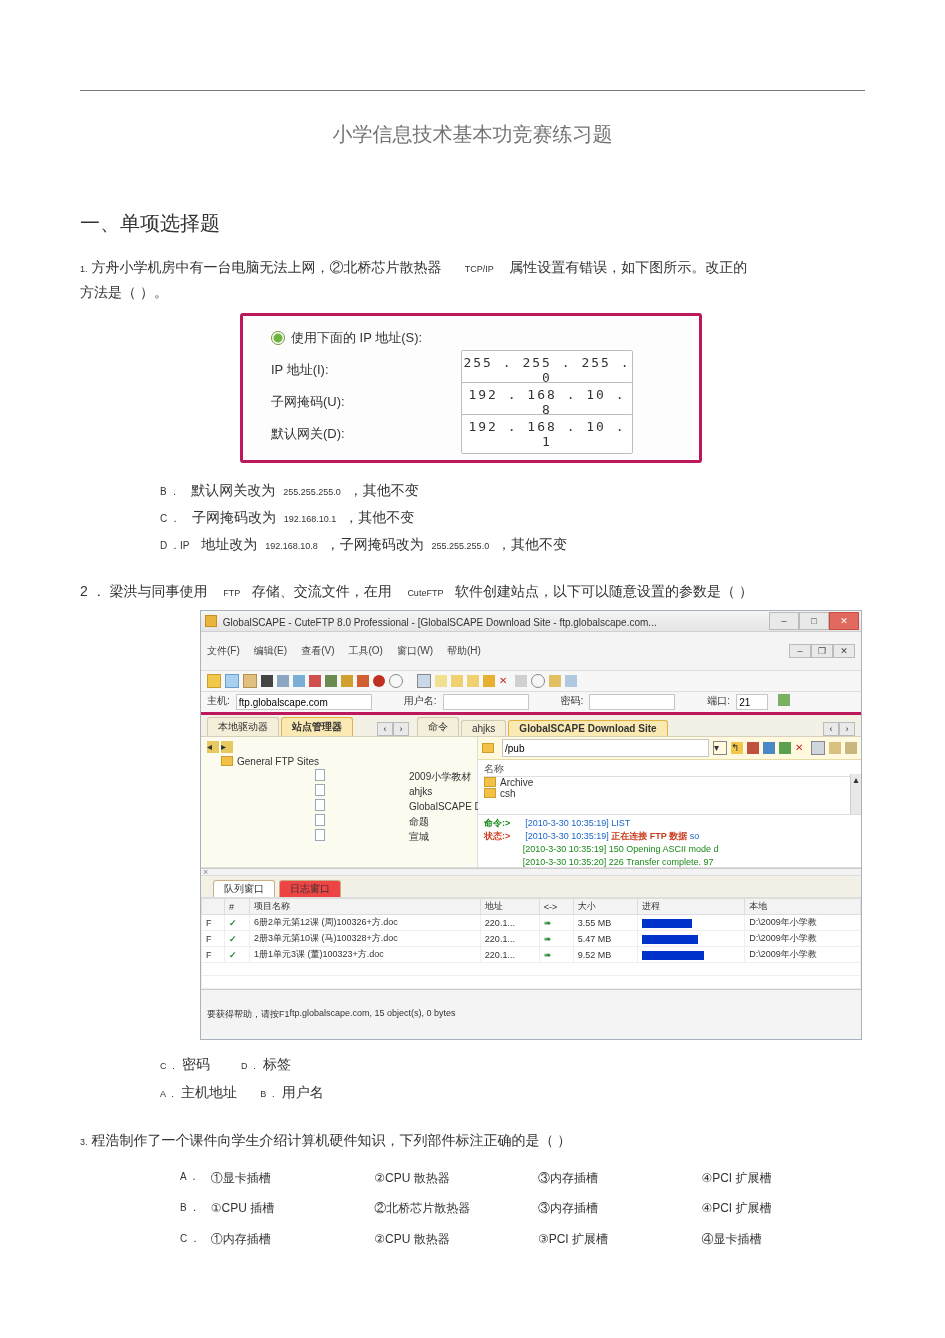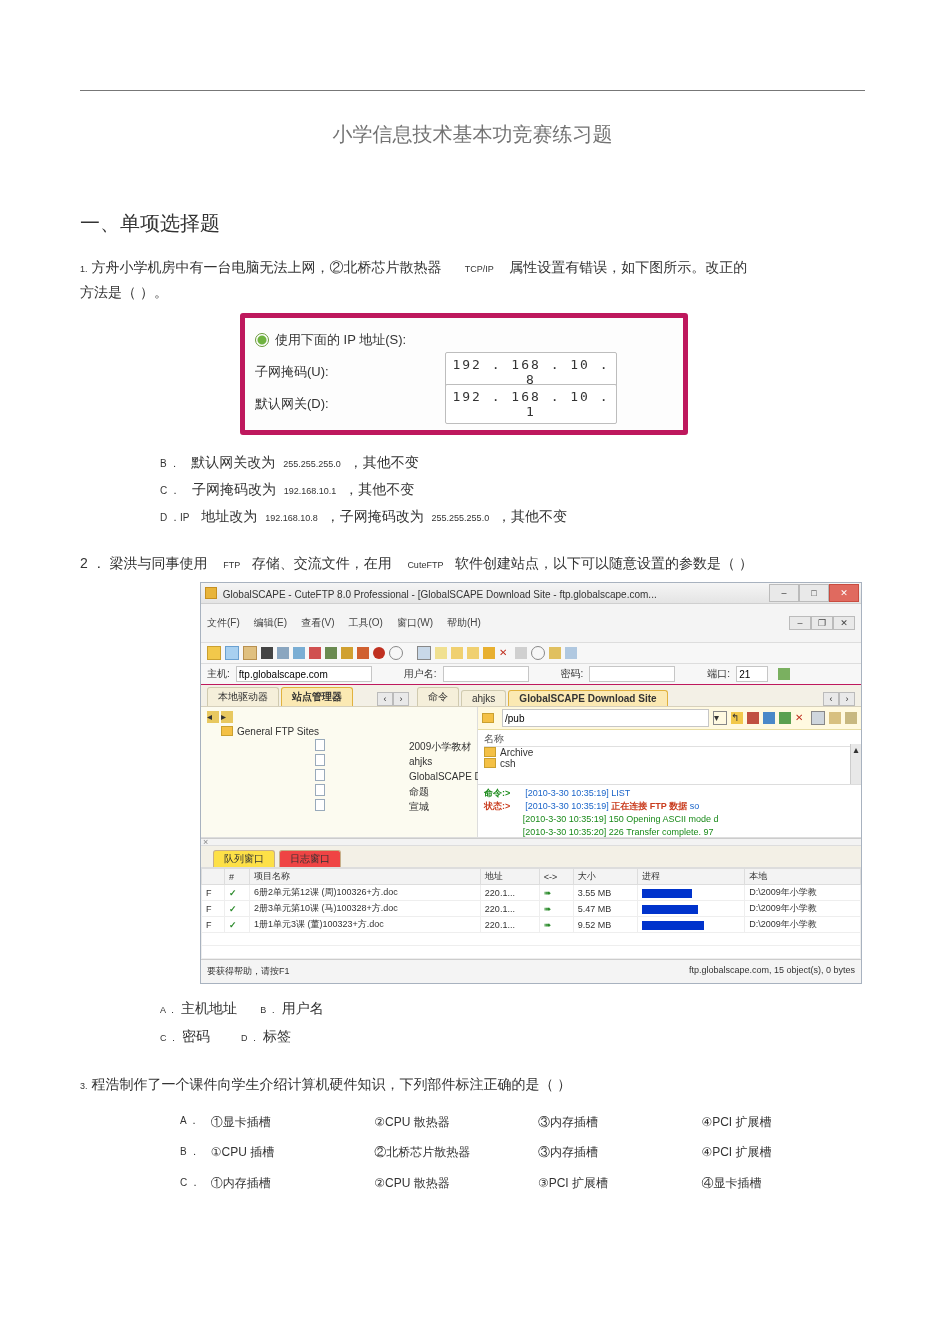--- a/index.html
+++ b/index.html
@@ -34,24 +34,24 @@
   }
   .qblock { margin-bottom: 22px; }
   .qline { line-height: 1.8; }
   .num { color:#333; font-size:9px; vertical-align: baseline; }
   .sm  { font-size: 9px; color:#333; }
   .sm2 { font-size: 9px; }
 
   
   .ip-panel {
     width: 420px;
-    border: 5px solid #be185d;
+    border: 3px solid #be185d;
     border-radius: 3px;
     margin: 8px 0 14px 160px;
-    padding: 6px 8px 10px 10px;
+    padding: 6px 8px 10px 28px;
     background: #fdfdfd;
     font-size: 13px;
   }
   .ip-panel .row {
     display: flex;
     align-items: center;
     height: 32px;
   }
   .ip-panel .lbl { width: 190px; }
   .ip-panel .ipbox {
@@ -105,22 +105,22 @@
   .cuteftp .menubar .mdi {
     margin-left:auto; display:flex; gap:0;
   }
   .cuteftp .menubar .mdi .wbtn{ width:20px; height:12px;}
   .cuteftp .toolbar {
     background:#f7f7f7; padding:3px 6px; border-bottom:1px solid #ddd;
     display:flex; gap:4px; align-items:center; flex-wrap:wrap;
   }
   .cuteftp .tbicon { width:12px; height:12px; display:inline-block;}
   .cuteftp .hostbar {
-    background:#f7f7f7; padding:2px 6px; border-bottom:1px solid #be185d;
-    display:flex; align-items:center; gap:6px;
+    background:#f7f7f7; padding:2px 6px; border-bottom:3px solid #be185d;
+    display:flex; gap:6px;
   }
   .cuteftp .hostbar input {
     border:1px solid #c6c6c6; height:14px; font-size:10px; padding:0 2px; background:#fff;
   }
   .cuteftp .tabs {
     background:#f3f0e6; padding:2px 6px 0 6px; border-bottom:1px solid #d6d0bc;
     display:flex; align-items:flex-end; gap:0;
   }
   .cuteftp .tab {
     border:1px solid #d0caaf; border-bottom:none;
@@ -146,29 +146,29 @@
   .cuteftp .tree li{ line-height:14px; white-space:nowrap;}
   .cuteftp .log { height:48px; background:#fff; padding:2px 6px; font-size:9px;
      border-top:1px solid #ddd; overflow:hidden;}
   .cuteftp .log .cmd{ color:#1a8a1a; font-weight:bold;}
   .cuteftp .log .stat{ color:#c93c1e; font-weight:bold;}
   .cuteftp .log .ts{ color:#1a64c9;text-align:right;}
   .cuteftp .log .grn{ color:#1a8a1a;}
   .cuteftp .qtabs{ background:#f3f0e6; padding:4px 6px 0 12px; border-top:1px solid #ddd; display:flex; gap:4px;}
   .cuteftp .qtabs .qtab{ border:1px solid #c7af8a; border-bottom:none; padding:1px 10px;
      background:#ef4444; border-radius:3px 3px 0 0; font-size:10px;}
-  .cuteftp .qtabs .qtab.sel{ background:#fde047;}
+  .cuteftp .qtabs .qtab.sel{ background:#ffffff;}
   .cuteftp .qtbl{ background:#fff; border-top:1px solid #ddd;}
   .cuteftp table{ border-collapse:collapse; width:100%; font-size:9px;}
   .cuteftp th{ background:#f3f3f3; border:1px solid #ddd; padding:1px 4px; font-weight:normal; text-align:left;}
   .cuteftp td{ border:1px solid #eee; padding:1px 4px; white-space:nowrap;}
   .check{ color:#2a8a2a; font-weight:bold;}
   .bluebar{ display:inline-block; background:#0033cc; height:9px; vertical-align:middle;}
-  .cuteftp .status{ background:#f4f4f4; border-top:1px solid #ccc; padding:5px 6px;
-    display:flex; justify-content:space-between; font-size:9px;}
+  .cuteftp .status{ background:#f4f4f4; border-top:1px solid #ccc; padding:18px 6px;
+    display:flex; font-size:9px;}
 
   .opts2 { margin: 4px 0 18px 80px; line-height:2; }
 
   
   .q3opts { margin: 8px 0 0 100px; }
   .q3opts .row { display:flex; align-items:center; line-height:2.2; }
   .q3opts .pre { width:32px; font-size:10px; }
   .q3opts .cell { width:170px; }
   .q3opts .circ { font-size:12px;text-align:center; }
 </style>
@@ -189,20 +189,24 @@
       <span class="sm">TCP/IP</span>
       &nbsp;&nbsp;
       <span>属性设置有错误，如下图所示。改正的</span>
     </div>
     <div class="qline">方法是（    ）。</div>
 
     <div class="ip-panel">
       <div class="row">
         <span class="radio-dot"></span>
         <span>使用下面的 IP 地址(S):</span>
+      </div>
+      <div class="row">
+        <span class="lbl">IP 地址(I):</span>
+        <span class="ipbox">255 . 255 . 255 .  0</span>
       </div>
       <div class="row">
         <span class="lbl">子网掩码(U):</span>
         <span class="ipbox">192 . 168 .  10 .  8</span>
       </div>
       <div class="row">
         <span class="lbl">默认网关(D):</span>
         <span class="ipbox">192 . 168 .  10 .  1</span>
       </div>
     </div>
@@ -441,33 +445,33 @@
           </table>
       </div>
       <div class="status">
         <span>要获得帮助，请按F1</span>
         <span>ftp.globalscape.com, 15 object(s), 0 bytes</span>
       </div>
     </div>
 
     <div class="opts2">
       <div>
+        <span class="sm2">C ．</span>
+        <span>密码</span>
+        &nbsp;&nbsp;&nbsp;&nbsp;&nbsp;&nbsp;
+        <span class="sm2">D        ．</span>
+        <span>标签</span>
+      </div>
+      <div>
         <span class="sm2">A ．</span>
         <span>主机地址</span>
         &nbsp;&nbsp;&nbsp;&nbsp;
         <span class="sm2">B      ．</span>
         <span>用户名</span>
       </div>
-      <div>
-        <span class="sm2">C ．</span>
-        <span>密码</span>
-        &nbsp;&nbsp;&nbsp;&nbsp;&nbsp;&nbsp;
-        <span class="sm2">D        ．</span>
-        <span>标签</span>
-      </div>
     </div>
   </div>
 
   <div class="qblock">
     <div class="qline">
       <span class="num">3.</span>
       <span>程浩制作了一个课件向学生介绍计算机硬件知识，下列部件标注正确的是（                                ）</span>
     </div>
     <div class="q3opts">
       <div class="row">

